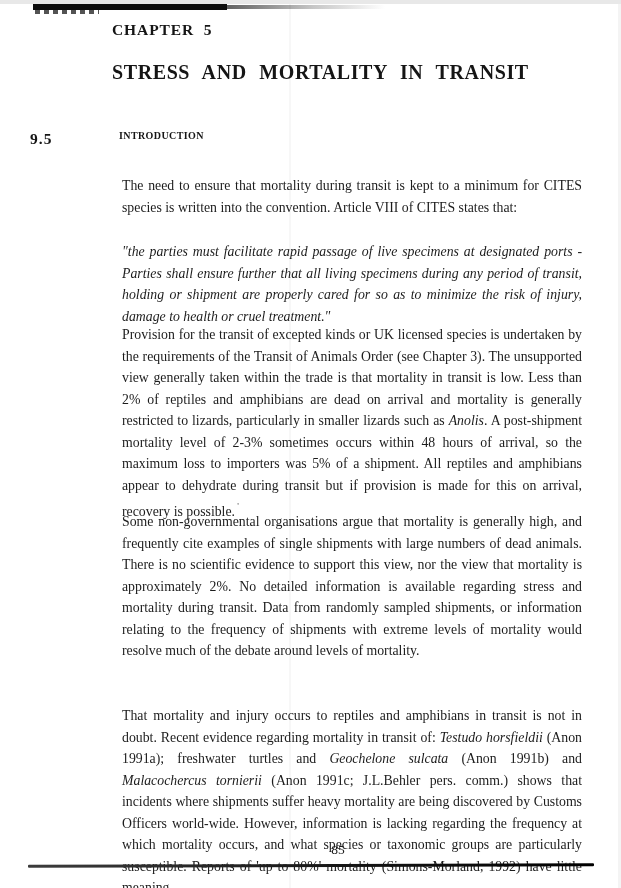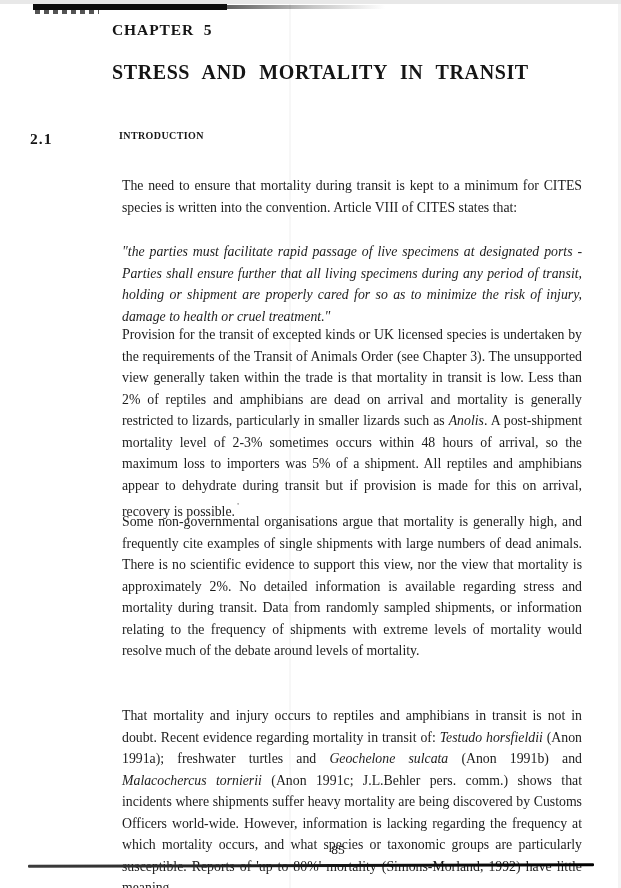--- a/index.html
+++ b/index.html
@@ -94,21 +94,21 @@
 <div class="page">
 
   <div class="scan-bar-top"></div>
   <div class="scan-bar-top-fade"></div>
   <div class="scan-bar-dashes"></div>
   <div class="fold-line"></div>
   <div class="right-edge-shade"></div>
 
   <div class="chapter-label">CHAPTER 5</div>
   <div class="chapter-title">STRESS AND MORTALITY IN TRANSIT</div>
-  <div class="section-number">2.1</div>
+  <div class="section-number">9.5</div>
   <div class="section-title">INTRODUCTION</div>
 
   <div class="body-text">
       <p class="body-para p0"><span>The need to ensure that mortality during transit is kept to a minimum for CITES species is written into the convention. Article VIII of CITES states that:</span></p>
       <p class="body-para p1 quote"><span class="run-italic">"the parties must facilitate rapid passage of live specimens at designated ports - Parties shall ensure further that all living specimens during any period of transit, holding or shipment are properly cared for so as to minimize the risk of injury, damage to health or cruel treatment."</span></p>
       <p class="body-para p2"><span>Provision for the transit of excepted kinds or UK licensed species is undertaken by the requirements of the Transit of Animals Order (see Chapter 3). The unsupported view generally taken within the trade is that mortality in transit is low. Less than 2% of reptiles and amphibians are dead on arrival and mortality is generally restricted to lizards, particularly in smaller lizards such as </span><span class="run-italic">Anolis</span><span>. A post-shipment mortality level of 2-3% sometimes occurs within 48 hours of arrival, so the maximum loss to importers was 5% of a shipment. All reptiles and amphibians appear to dehydrate during transit but if provision is made for this on arrival, recovery is possible.</span><span class="run-stray"> '</span></p>
       <p class="body-para p3"><span>Some non-governmental organisations argue that mortality is generally high, and frequently cite examples of single shipments with large numbers of dead animals. There is no scientific evidence to support this view, nor the view that mortality is approximately 2%. No detailed information is available regarding stress and mortality during transit. Data from randomly sampled shipments, or information relating to the frequency of shipments with extreme levels of mortality would resolve much of the debate around levels of mortality.</span></p>
       <p class="body-para p4"><span>That mortality and injury occurs to reptiles and amphibians in transit is not in doubt. Recent evidence regarding mortality in transit of: </span><span class="run-italic">Testudo horsfieldii</span><span> (Anon 1991a); freshwater turtles and </span><span class="run-italic">Geochelone sulcata</span><span> (Anon 1991b) and </span><span class="run-italic">Malacochercus tornierii</span><span>  (Anon 1991c; J.L.Behler pers. comm.) shows that incidents where shipments suffer heavy mortality are being discovered by Customs Officers world-wide. However, information is lacking regarding the frequency at which mortality occurs, and what species or taxonomic groups are particularly susceptible. Reports of 'up to 80%' mortality (Simons-Morland, 1992) have little meaning</span></p>
     </div>
 

